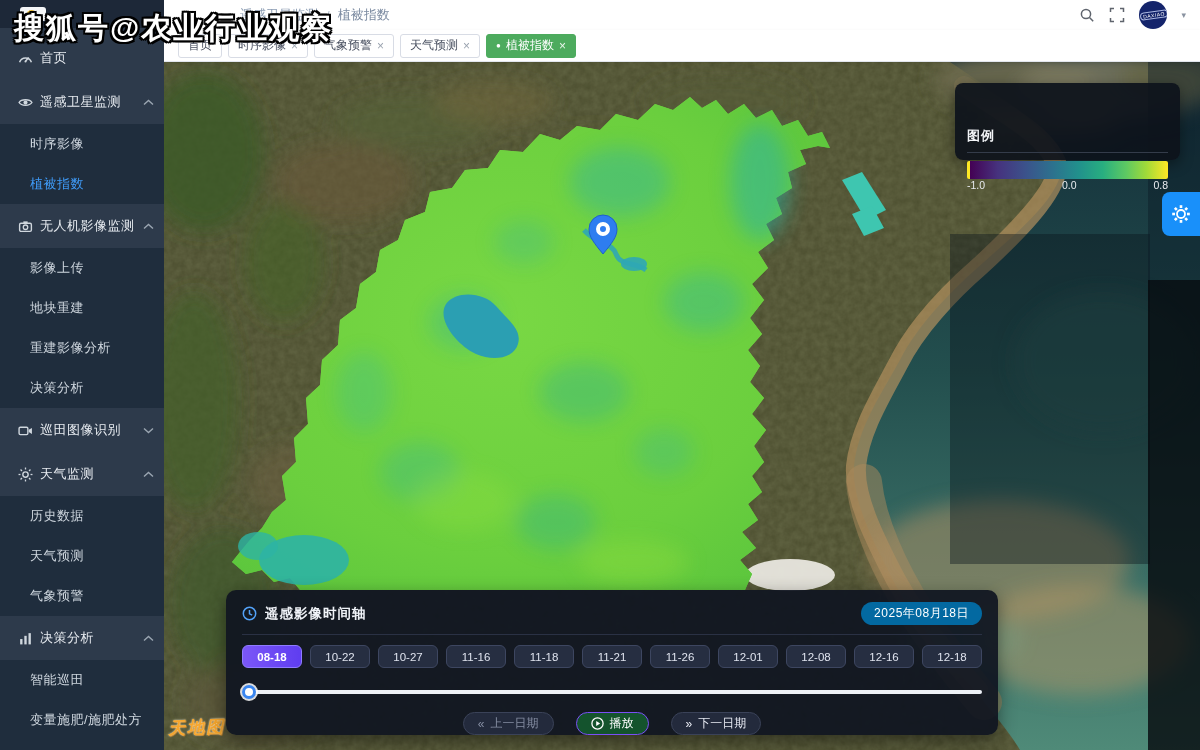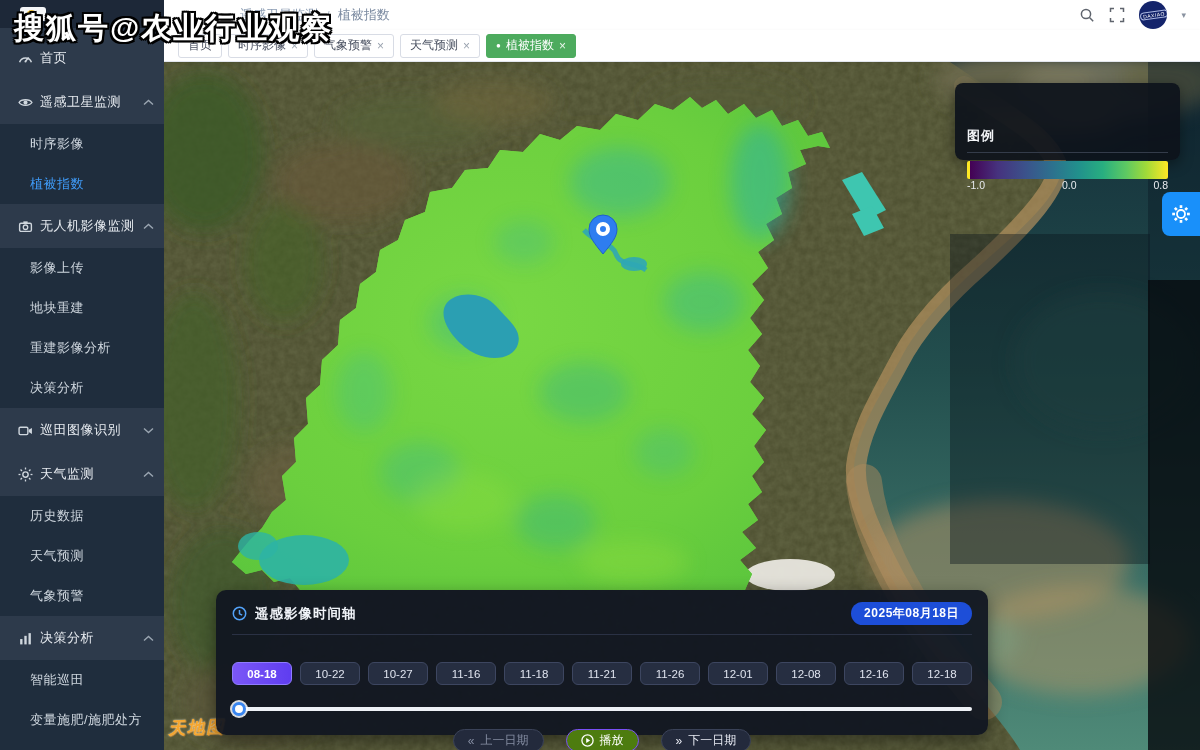--- a/index.html
+++ b/index.html
@@ -50,35 +50,35 @@
   .legend .div { height:1px; background:#343c4a; margin:7px 0 8px; }
   .lg-bar { height:18px; border-radius:2px; display:flex; overflow:hidden; }
   .lg-sliver { width:3px; background:#fde725; }
   .lg-grad { flex:1; background:linear-gradient(90deg,#440154 0%,#46327e 14%,#3b528b 28%,#2c728e 42%,#21918c 55%,#28ae80 67%,#5ec962 79%,#a0da39 89%,#fde725 100%); }
   .lg-labels { display:flex; justify-content:space-between; font-size:10.5px; color:#e8ebef; }
 
   
   .gear-btn { position:absolute; right:0; top:130px; width:38px; height:44px; background:#1990fa; border:none; border-radius:8px 0 0 8px; display:flex; align-items:center; justify-content:center; cursor:pointer; z-index:6; }
 
   
-  .tl { position:absolute; left:52px; top:528px; width:772px; height:145px; background:rgba(15,20,32,.93); border-radius:10px; padding:12px 16px; z-index:7; box-shadow:0 6px 18px rgba(0,0,0,.45); }
+  .tl { position:absolute; left:62px; top:528px; width:772px; height:145px; background:rgba(15,20,32,.93); border-radius:10px; padding:12px 16px; z-index:7; box-shadow:0 6px 18px rgba(0,0,0,.45); }
   .tl-head { display:flex; align-items:center; gap:8px; }
   .tl-title { font-size:13.5px; font-weight:700; color:#f0f3f8; letter-spacing:1px; }
-  .tl-badge { margin-left:auto; background:#1d4ed8; color:#fff; font-size:12px; font-weight:700; padding:3px 13px; border-radius:12px; letter-spacing:.5px; }
+  .tl-badge { margin-left:auto; background:#0369a1; color:#fff; font-size:12px; font-weight:400; padding:3px 13px; border-radius:12px; letter-spacing:.5px; }
   .tl-div { height:1px; background:#2a3144; margin:9px 0 10px; }
   .tl-dates { display:flex; gap:8px; }
-  .dbtn { flex:1; height:23px; background:#262e41; border:1px solid #3d4660; border-radius:6px; color:#dfe3ee; font-size:11.5px; display:flex; align-items:center; justify-content:center; cursor:pointer; font-family:inherit;margin-top:17px; }
+  .dbtn { flex:1; height:23px; background:#262e41; border:1px solid #3d4660; border-radius:6px; color:#dfe3ee; font-size:11.5px; display:flex; align-items:center; justify-content:center; cursor:pointer; font-family:inherit; }
   .dbtn.active { background:linear-gradient(90deg,#7b57f7,#5f3df0); border-color:#8f7bff; font-weight:700; color:#fff; }
   .tl-slider { position:relative; margin-top:17px; height:14px; cursor:pointer; }
   .tl-track { position:absolute; left:0; right:0; top:5px; height:4px; background:#eef1f6; border-radius:2px; }
   .tl-handle { position:absolute; left:0; top:0; width:14px; height:14px; border-radius:50%; background:#fff; border:3px solid #3a86f0; box-shadow:0 0 0 2px rgba(255,255,255,.85); cursor:grab; }
   .tl-ctrls { display:flex; justify-content:center; gap:22px; margin-top:13px; }
   .pill { height:23px; border-radius:12px; display:flex; align-items:center; gap:6px; padding:0 14px; font-size:12px; cursor:pointer; border:1px solid #3a4258; background:#232a3c; color:#e7eaf3; font-family:inherit; }
   .pill.dim { color:#858da2; }
-  .pill.play { background:#4d7c0f; border-color:#7a4ff6; color:#fff; }
+  .pill.play { background:#14532d; border-color:#7a4ff6; color:#fff; }
 
   
   .wm-main { position:absolute; left:14px; top:8px; z-index:50; font-size:30px; font-weight:700; color:#fff; letter-spacing:2px; pointer-events:none;
     text-shadow:-2px -2px 0 #000,2px -2px 0 #000,-2px 2px 0 #000,2px 2px 0 #000,0 2px 0 #000,2px 0 0 #000,0 -2px 0 #000,-2px 0 0 #000; }
   .wm-map { position:absolute; left:4px; top:654px; z-index:6; font-size:17px; font-weight:700; font-style:italic; color:#f6a62d; letter-spacing:2px;
     text-shadow:0 0 2px #fff8e0,1px 1px 0 #b36f10; transform:rotate(-2deg); }
 </style>
 </head>
 <body>
 

